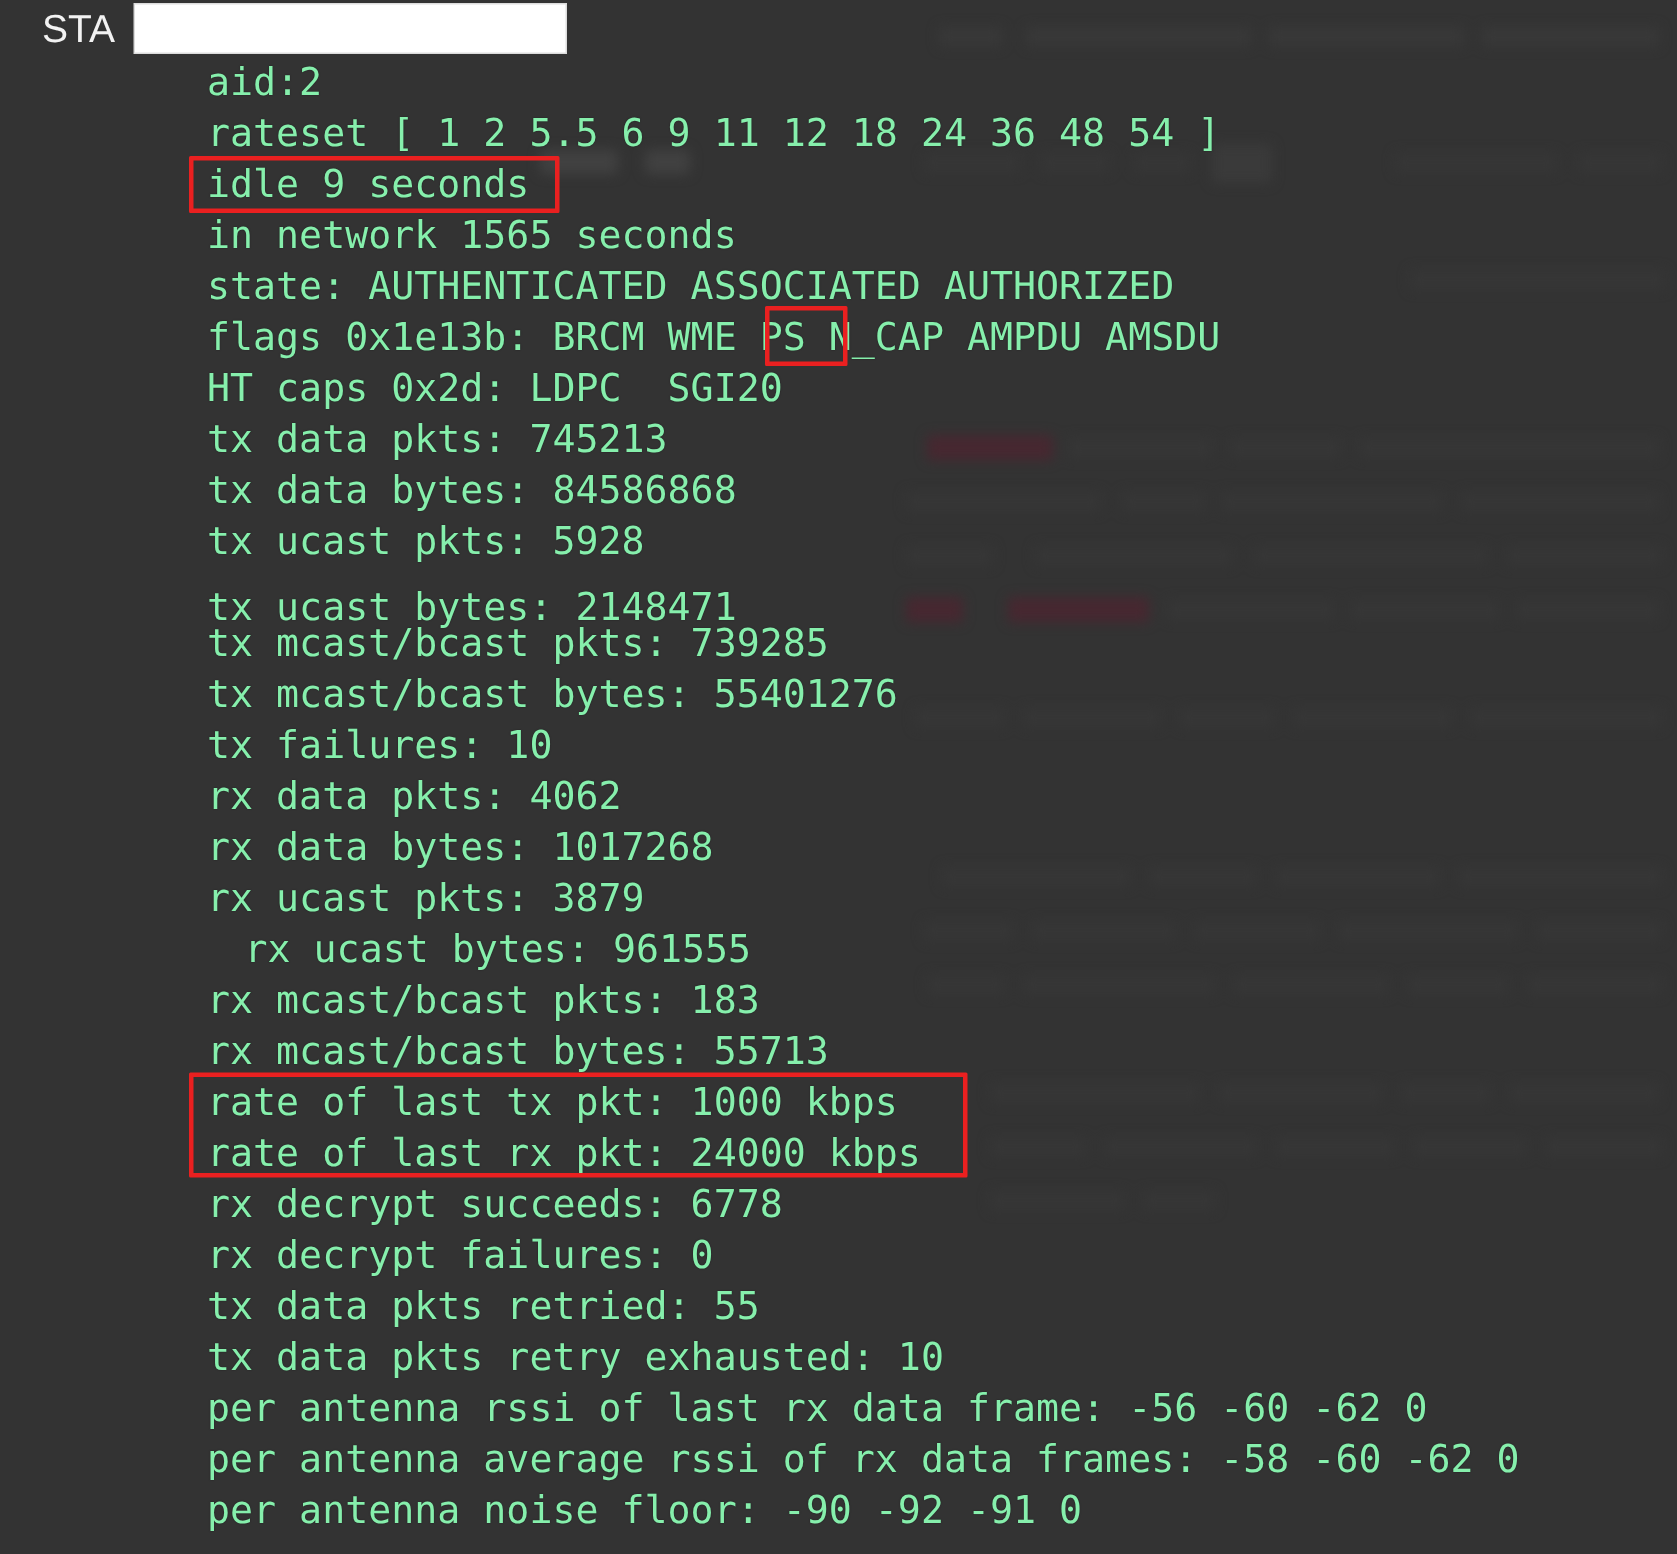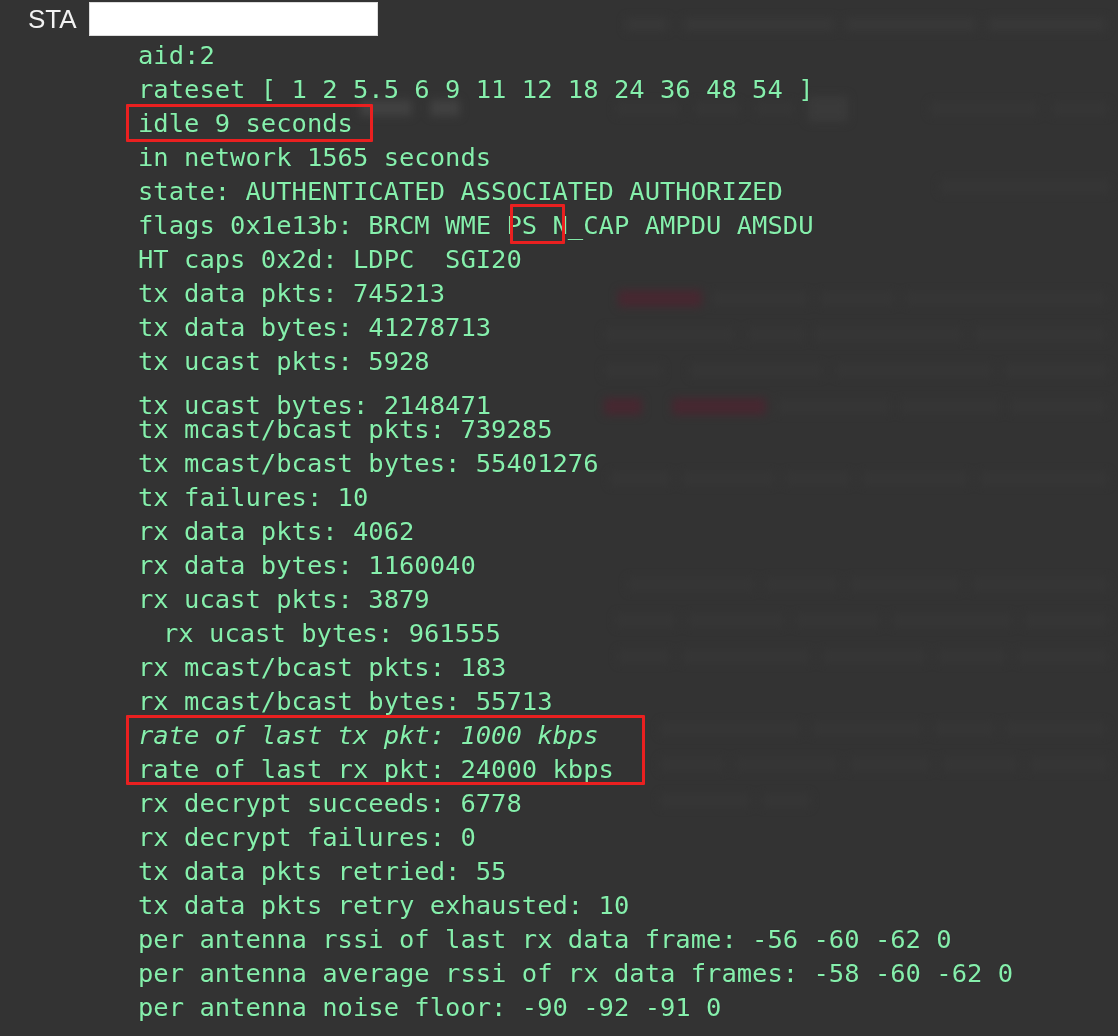--- a/index.html
+++ b/index.html
@@ -191,33 +191,33 @@
 
   <div id="term">
       <div class="line" style="top: 38px;">aid:2</div>
       <div class="line" style="top: 72px;">rateset [ 1 2 5.5 6 9 11 12 18 24 36 48 54 ]</div>
       <div class="line" style="top: 106px;">idle 9 seconds</div>
       <div class="line" style="top: 140px;">in network 1565 seconds</div>
       <div class="line" style="top: 174px;">state: AUTHENTICATED ASSOCIATED AUTHORIZED</div>
       <div class="line" style="top: 208px;">flags 0x1e13b: BRCM WME PS N_CAP AMPDU AMSDU</div>
       <div class="line" style="top: 242px;">HT caps 0x2d: LDPC  SGI20</div>
       <div class="line" style="top: 276px;">tx data pkts: 745213</div>
-      <div class="line" style="top: 310px;">tx data bytes: 41278713</div>
+      <div class="line" style="top: 310px;">tx data bytes: 84586868</div>
       <div class="line" style="top: 344px;">tx ucast pkts: 5928</div>
       <div class="line" style="top: 388px;">tx ucast bytes: 2148471</div>
       <div class="line" style="top: 412px;">tx mcast/bcast pkts: 739285</div>
       <div class="line" style="top: 446px;">tx mcast/bcast bytes: 55401276</div>
       <div class="line" style="top: 480px;">tx failures: 10</div>
       <div class="line" style="top: 514px;">rx data pkts: 4062</div>
-      <div class="line" style="top: 548px;">rx data bytes: 1160040</div>
+      <div class="line" style="top: 548px;">rx data bytes: 1017268</div>
       <div class="line" style="top: 582px;">rx ucast pkts: 3879</div>
       <div class="line" style="top: 616px; margin-left: 25px;">rx ucast bytes: 961555</div>
       <div class="line" style="top: 650px;">rx mcast/bcast pkts: 183</div>
       <div class="line" style="top: 684px;">rx mcast/bcast bytes: 55713</div>
-      <div class="line" style="top: 718px; font-style: italic;">rate of last tx pkt: 1000 kbps</div>
+      <div class="line" style="top: 718px;">rate of last tx pkt: 1000 kbps</div>
       <div class="line" style="top: 752px;">rate of last rx pkt: 24000 kbps</div>
       <div class="line" style="top: 786px;">rx decrypt succeeds: 6778</div>
       <div class="line" style="top: 820px;">rx decrypt failures: 0</div>
       <div class="line" style="top: 854px;">tx data pkts retried: 55</div>
       <div class="line" style="top: 888px;">tx data pkts retry exhausted: 10</div>
       <div class="line" style="top: 922px;">per antenna rssi of last rx data frame: -56 -60 -62 0</div>
       <div class="line" style="top: 956px;">per antenna average rssi of rx data frames: -58 -60 -62 0</div>
       <div class="line" style="top: 990px; text-align: right;">per antenna noise floor: -90 -92 -91 0</div>
     </div>
 

